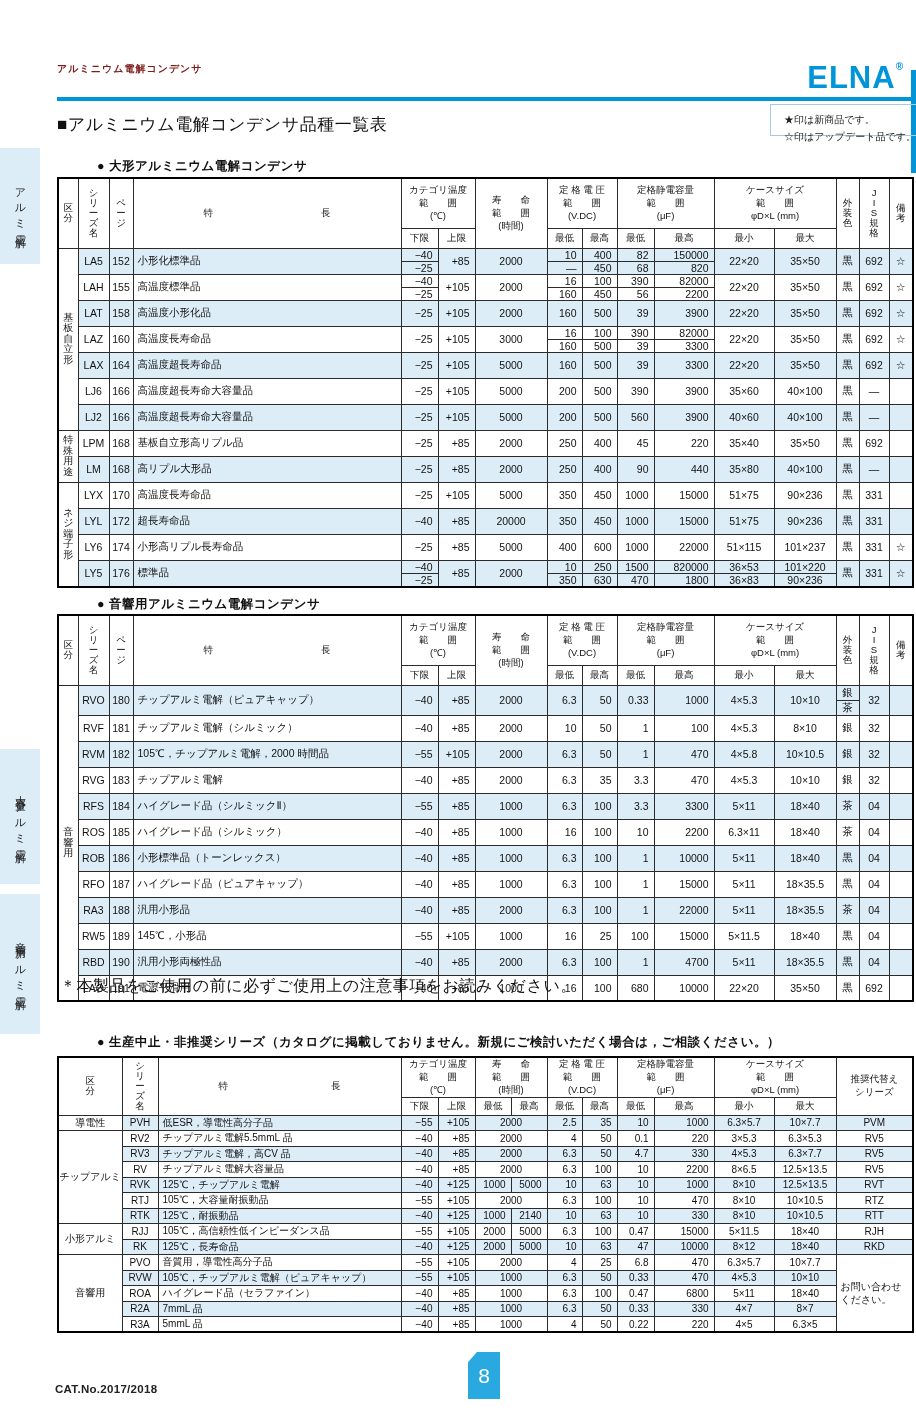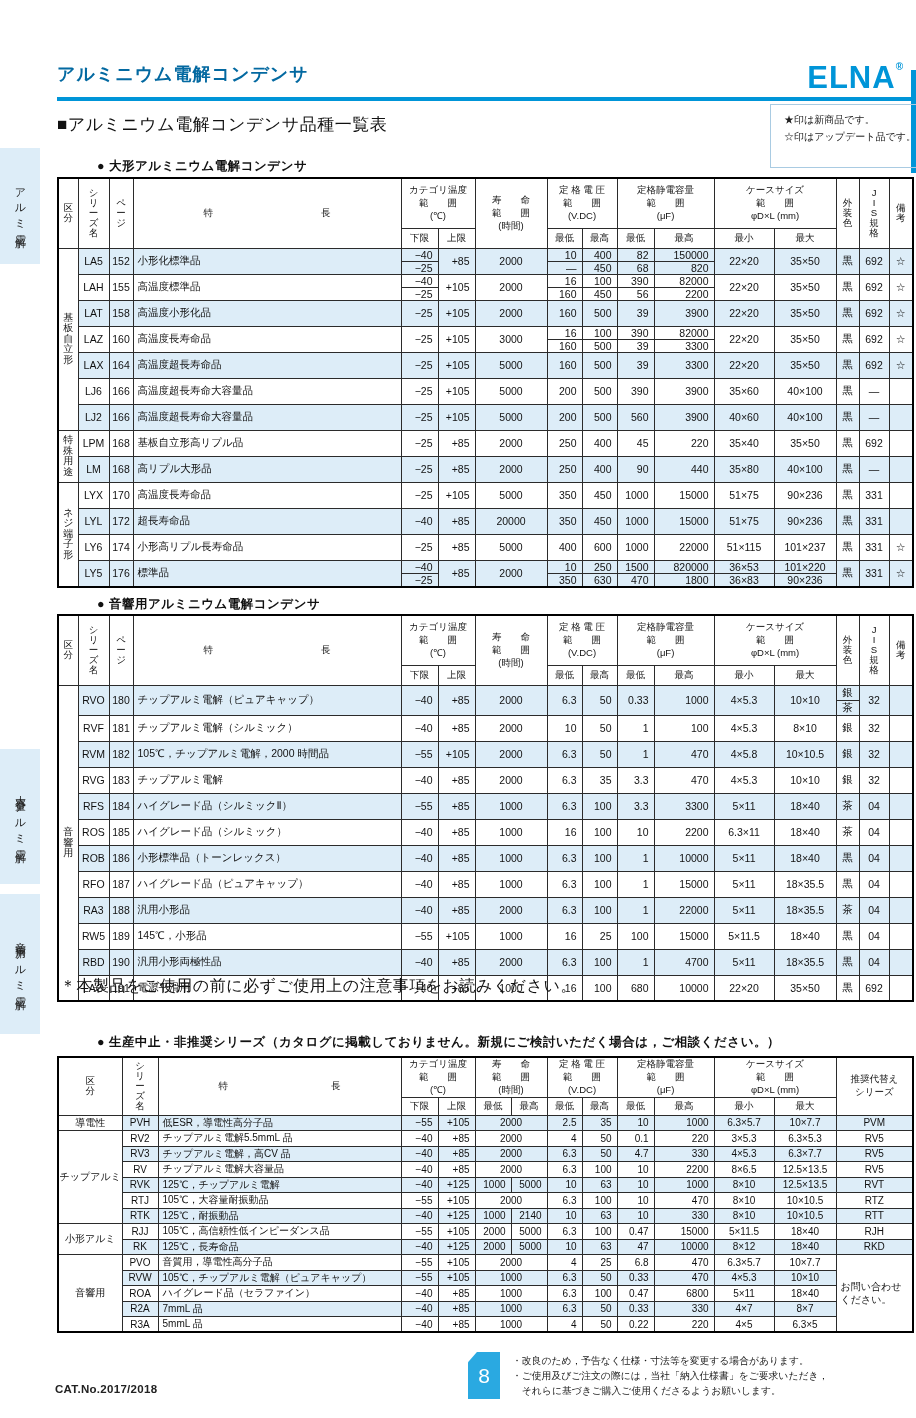--- a/index.html
+++ b/index.html
@@ -1,26 +1,26 @@
 <!DOCTYPE html>
 <html><head>
 <meta charset="utf-8">
 <style>
   html,body{margin:0;padding:0;background:#fff;}
   body{font-family:"Liberation Sans",sans-serif;color:#111;}
   #page{position:relative;width:916px;height:1418px;background:#fff;outline:1px solid #b9b9b9;overflow:hidden;}
 
   
-  .page-title{position:absolute;left:57px;top:62px;font-size:18px;font-weight:bold;letter-spacing:1px;color:#0369a1;}
+  .page-title{position:absolute;left:57px;top:62px;font-size:10px;font-weight:bold;letter-spacing:1px;color:#7f1d1d;}
   .brand{position:absolute;right:12px;top:60px;color:#0095d8;font-size:31px;font-weight:bold;letter-spacing:1px;font-family:"Liberation Sans",sans-serif;}
   .brand sup{font-size:10px;vertical-align:18px;}
   .blue-rule{position:absolute;left:57px;top:97px;width:859px;height:4px;background:#0095d8;}
   .edge-accent{position:absolute;right:0;top:70px;width:5px;height:103px;background:#0095d8;}
   .catalog-heading{position:absolute;left:57px;top:113px;font-size:17px;font-weight:normal;letter-spacing:0.5px;}
-  .legend-box{position:absolute;right:0;top:104px;width:146px;height:64px;border:1px solid #a9cbe2;border-right:none;box-sizing:border-box;padding:7px 0 0 13px;font-size:10px;line-height:1.65;color:#222;}
+  .legend-box{position:absolute;right:0;top:104px;width:146px;height:32px;border:1px solid #a9cbe2;border-right:none;box-sizing:border-box;padding:7px 0 0 13px;font-size:10px;line-height:1.65;color:#222;}
 
   .section-title{position:absolute;left:57px;font-size:12.5px;font-weight:bold;letter-spacing:0.5px;margin-left:40px;}
   #sec1{top:158px;} #sec2{top:596px;} #sec3{top:1034px;}
 
   
   .tab{position:absolute;left:0;width:40px;background:#ddedf8;display:flex;align-items:center;justify-content:center;
        writing-mode:vertical-rl;text-orientation:upright;font-size:11px;letter-spacing:3px;color:#222;}
   #tab1{top:148px;height:116px;} #tab2{top:749px;height:135px;} #tab3{top:894px;height:140px;}
 
   
@@ -1078,19 +1078,14 @@
           <td class="r">0.22</td>
           <td class="r">220</td>
           <td class="c">4×5</td>
           <td class="c">6.3×5</td>
         </tr>
       </tbody>
     </table>
 
   <div class="cat-no">CAT.No.2017/2018</div>
   <div class="page-badge">8</div>
-  <div class="footer-notes">
-    <div>・改良のため，予告なく仕様・寸法等を変更する場合があります。</div>
-    <div>・ご使用及びご注文の際には，当社「納入仕様書」をご要求いただき，</div>
-    <div>　それらに基づきご購入ご使用くださるようお願いします。</div>
-  </div>
 
 </div>
 
 </body></html>

